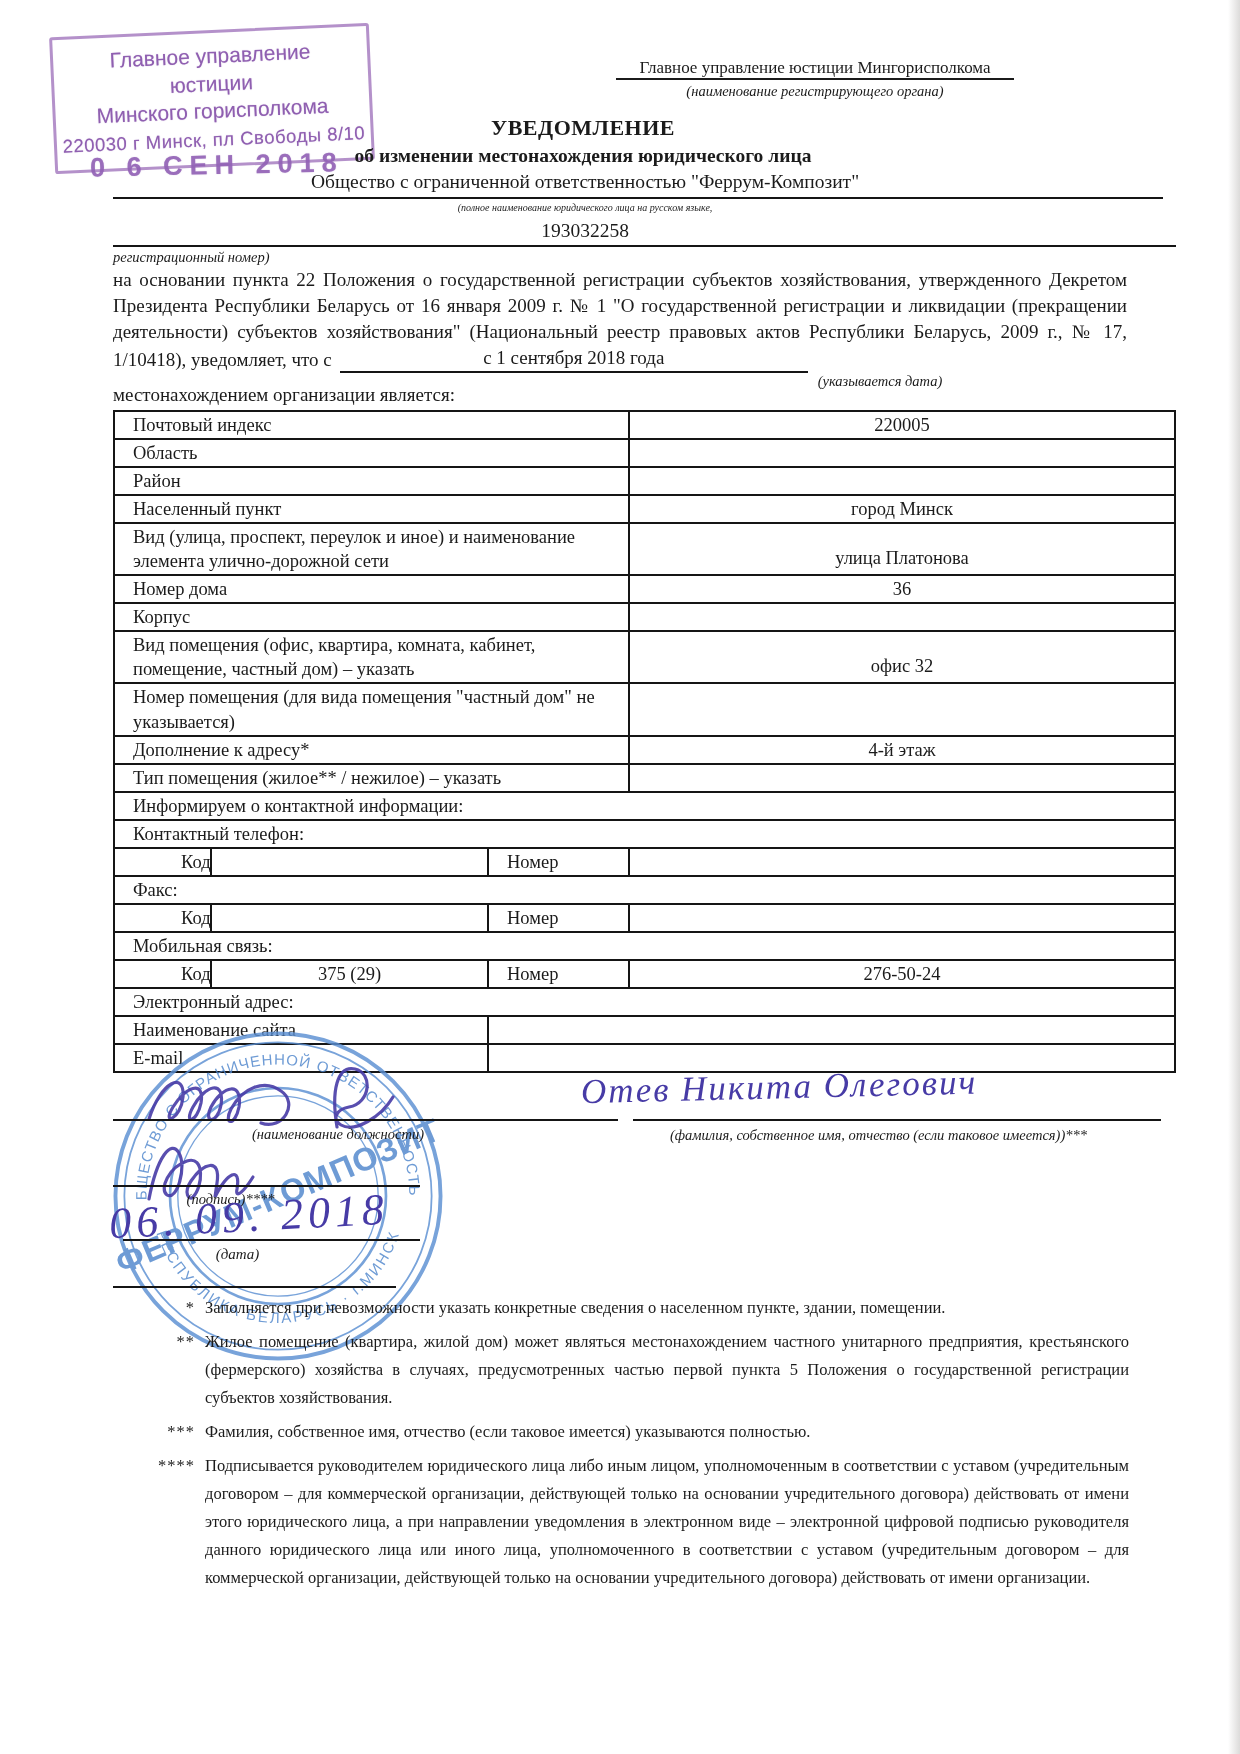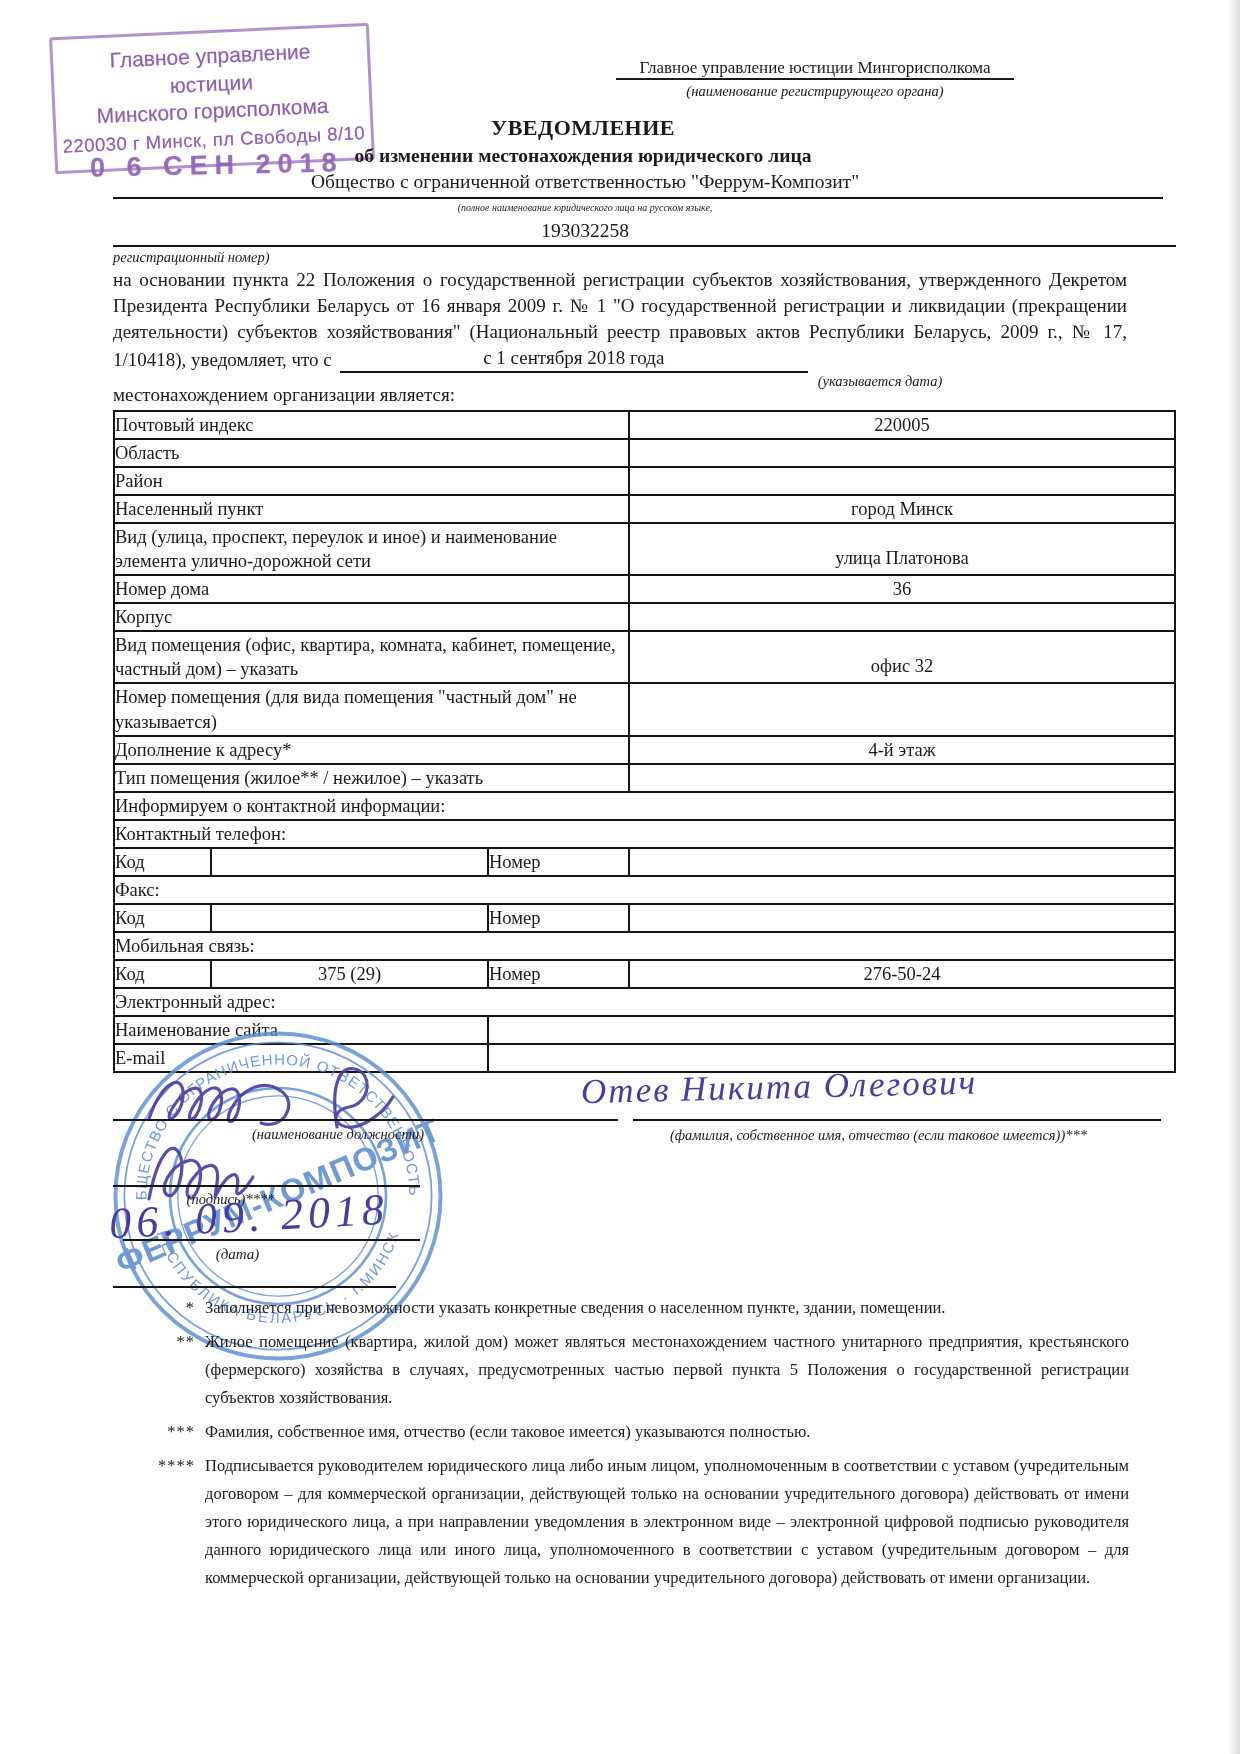--- a/index.html
+++ b/index.html
@@ -57,28 +57,28 @@
              font-style:italic; font-size:14.5px; }
   .loc-intro{ position:absolute; top:384px; left:113px; font-size:19px; }
 
   
   .addr-table{ position:absolute; top:410px; left:113px; width:1063px;
                border:2.5px solid #151515; box-sizing:border-box; }
   .tr{ display:grid; grid-template-columns:97px 277px 141px 1fr;
        border-bottom:2px solid #151515; min-height:25px; }
   .tr:last-child{ border-bottom:none; }
   .tr.tall{ min-height:50px; }
-  .td{ display:flex; align-items:center; padding:1px 0; font-size:18.5px; line-height:1.3; box-sizing:border-box; }
+  .td{ display:flex; align-items:center; padding:1px 18px; font-size:18.5px; line-height:1.3; box-sizing:border-box; }
   .td.b-r{ border-right:2px solid #151515; }
   .td.val{ justify-content:center; text-align:center; }
   .td.v-bot{ align-items:flex-end; padding-bottom:4px; }
   .span13{ grid-column:1/4; } .span45{ grid-column:4/5; }
   .span15{ grid-column:1/5; }
   .span12{ grid-column:1/3; } .span35{ grid-column:3/5; }
-  .c1{ grid-column:1/2; } .c2{ grid-column:2/3; } .c3{ grid-column:3/4; } .c4{ grid-column:4/5; }
+  .c1{ grid-column:1/2;margin-left:48px; } .c2{ grid-column:2/3; } .c3{ grid-column:3/4; } .c4{ grid-column:4/5; }
 
   
   .sig{ position:absolute; top:1081px; left:113px; width:1063px; height:225px; }
   .ink{ color:#473ba6; }
   .round-stamp{ position:absolute; left:-2px; top:-52px; width:334px; height:334px; opacity:.82; }
   .pos-scribble{ position:absolute; left:28px; top:-24px; width:330px; height:85px; }
   .pos-line{ position:absolute; left:0; top:38px; width:505px; border-bottom:2.5px solid #151515; }
   .pos-cap{ position:absolute; left:55px; top:45px; width:340px; text-align:center;
             font-style:italic; font-size:14.5px; }
   .name-hw{ position:absolute; left:468px; top:-16px; width:590px; white-space:nowrap;

